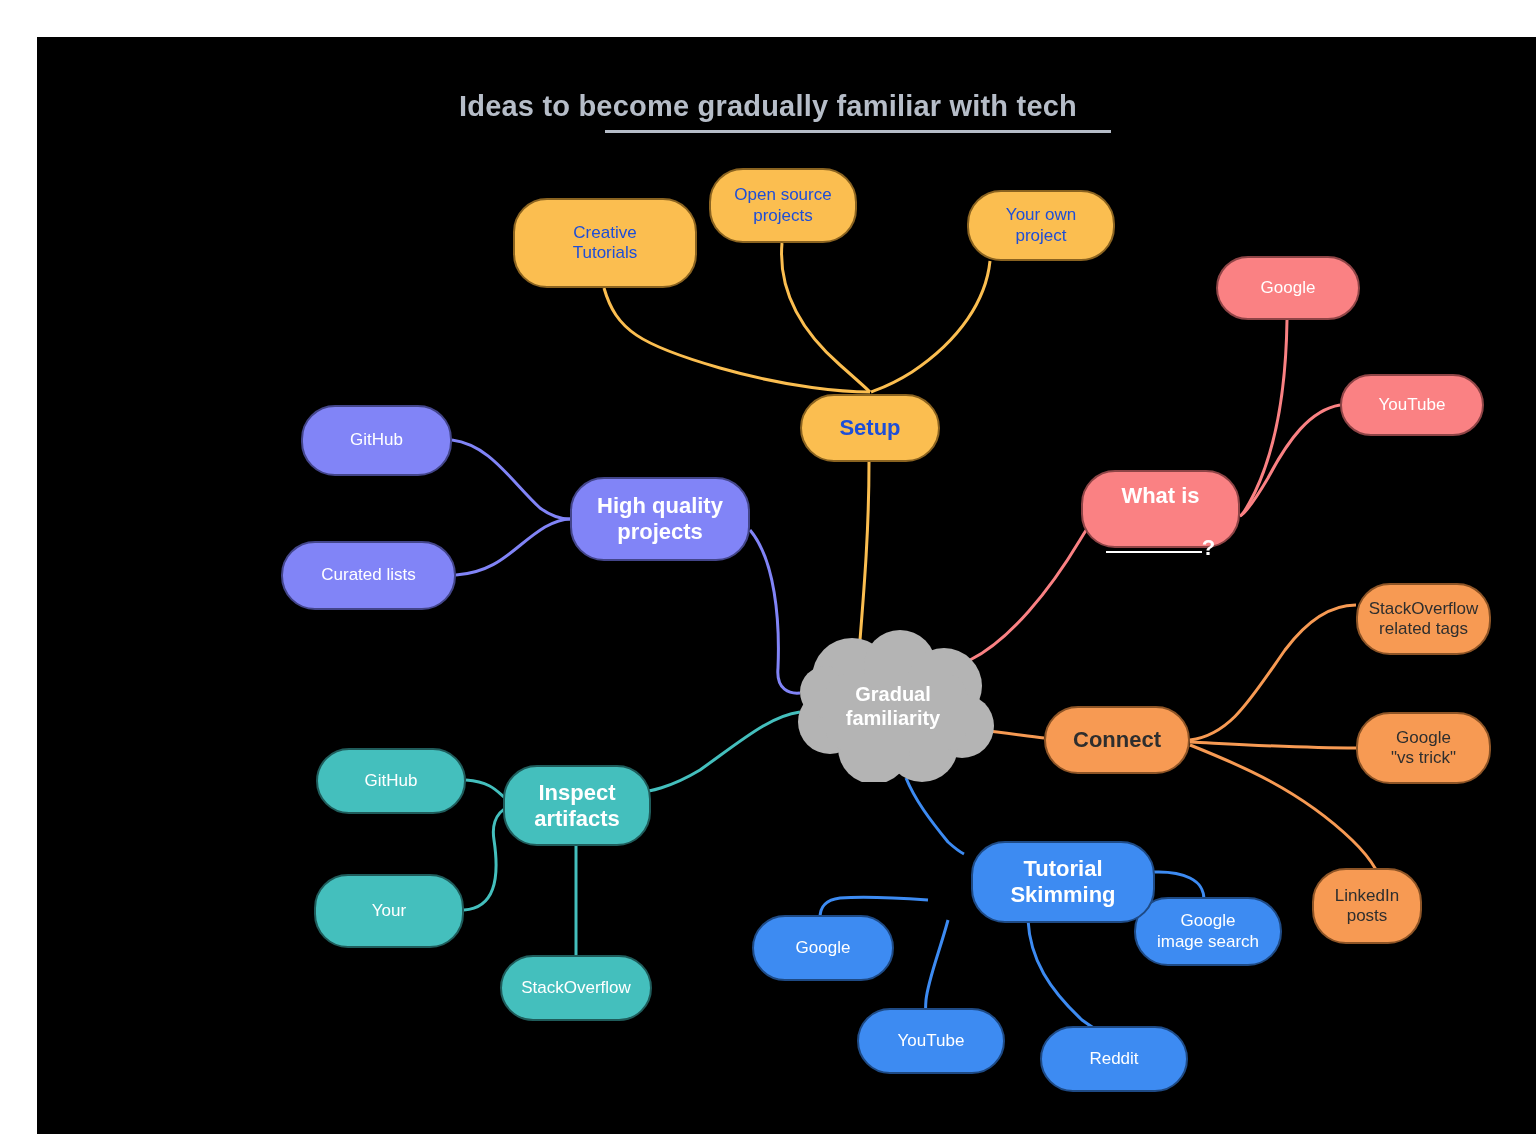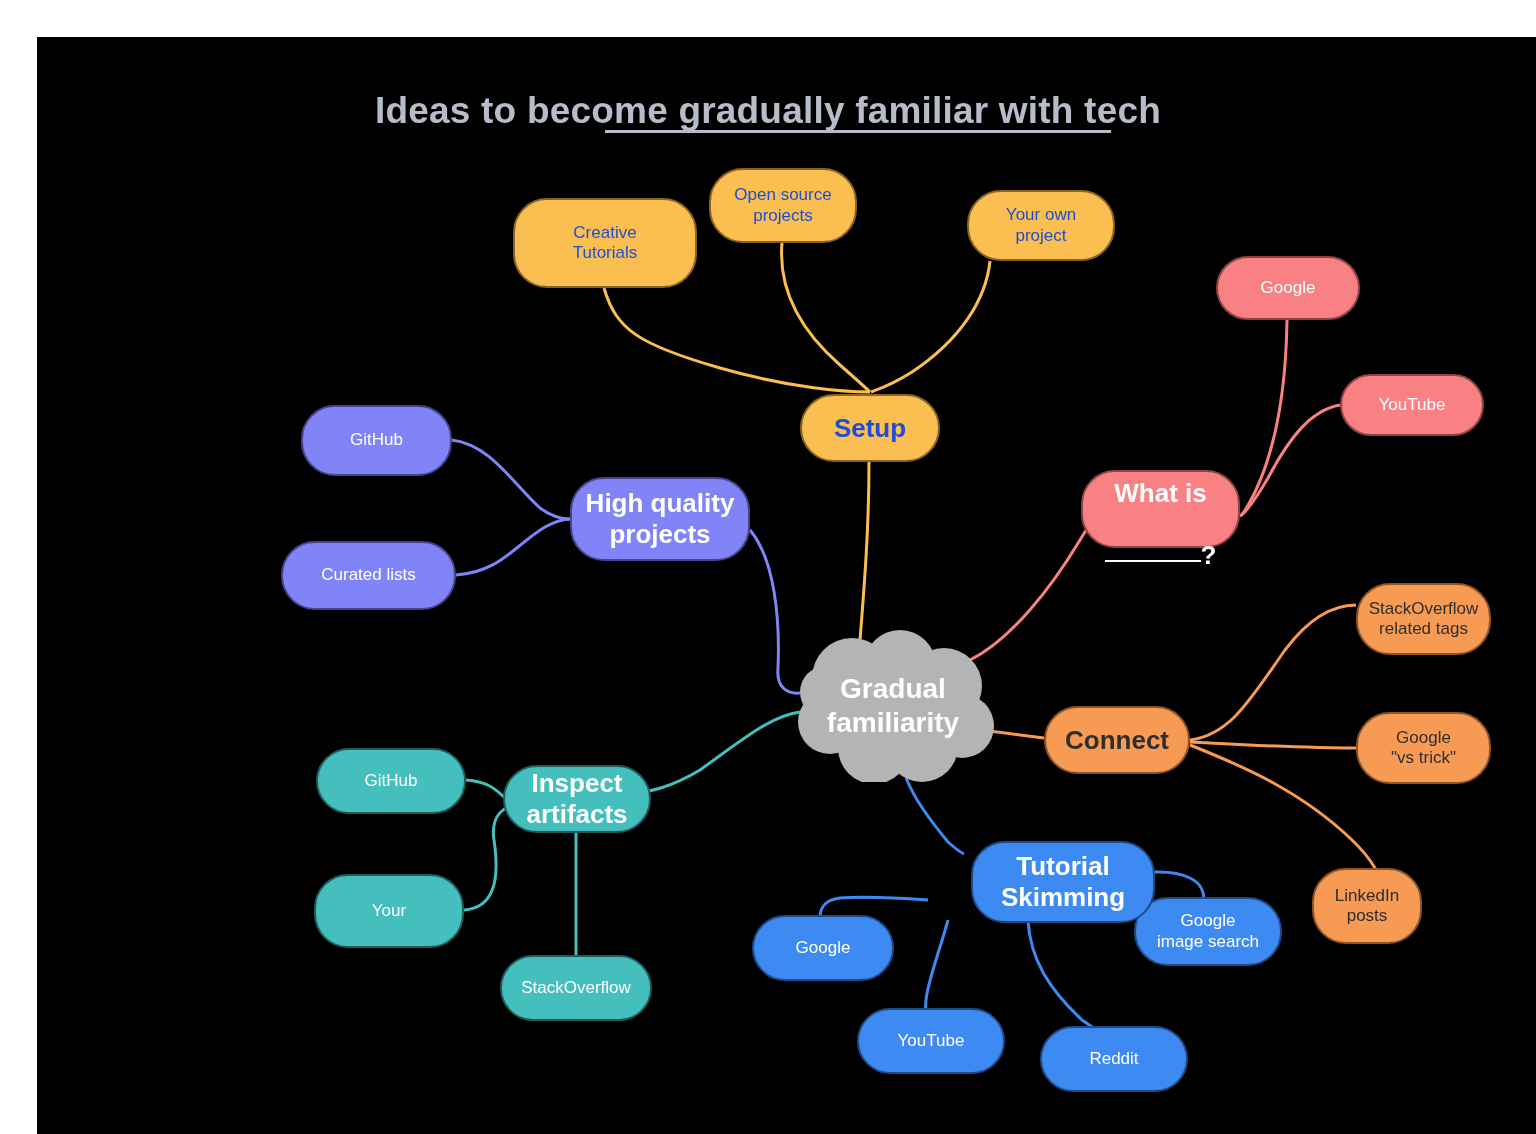--- a/index.html
+++ b/index.html
@@ -36,21 +36,21 @@
     height: 1134px;
     pointer-events: none;
   }
   .title {
     position: absolute;
     left: 0;
     top: 90px;
     width: 1536px;
     text-align: center;
     color: #b6bdc8;
-    font-size: 37px;
+    font-size: 29px;
     font-weight: bold;
     letter-spacing: 0.2px;
     white-space: nowrap;
   }
   .title-rule {
     position: absolute;
     left: 605px;
     top: 130px;
     width: 506px;
     height: 3px;
@@ -64,21 +64,21 @@
     justify-content: center;
     text-align: center;
     border-radius: 34px;
     border-style: solid;
     border-width: 2px;
     line-height: 1.18;
     white-space: pre-line;
     padding: 2px 8px;
   }
   .leaf  { font-size: 17px; font-weight: normal; }
-  .branch{ font-size: 26px; font-weight: bold; text-align: center; }
+  .branch{ font-size: 22px; font-weight: bold; text-align: center; }
 
   
   .c-amber  { background:#fbbe50; border-color:#8a6320; color:#1d4ed8; }
   .c-orange { background:#f79a53; border-color:#8d5426; color:#2e2e2e; }
   .c-pink   { background:#fa8183; border-color:#8e4446; color:#ffffff; }
   .c-purple { background:#8184f7; border-color:#43458a; color:#ffffff; }
   .c-teal   { background:#44bfbd; border-color:#1f5c5b; color:#ffffff; }
   .c-blue   { background:#3d8bf2; border-color:#1e4a85; color:#ffffff; }
 
   .cloud {
@@ -91,21 +91,21 @@
   .cloud svg { display:block; }
   .cloud-label {
     position: absolute;
     left: 0; top: 0;
     width: 222px; height: 152px;
     display: flex;
     align-items: center;
     justify-content: center;
     text-align: center;
     color: #ffffff;
-    font-size: 28px;
+    font-size: 20px;
     font-weight: bold;
     line-height: 1.2;
     white-space: pre-line;
   }
   .whatis-inner { display:block; }
   .blank-line {
     display: inline-block;
     width: 96px;
     border-bottom: 2px solid #ffffff;
     vertical-align: 2px;
@@ -196,21 +196,21 @@
 related tags</div>
     <div class="node leaf c-orange" style="left:1356px; top:712px; width:135px; height:72px;">Google
 "vs trick"</div>
     <div class="node leaf c-orange" style="left:1312px; top:868px; width:110px; height:76px;">LinkedIn
 posts</div>
     <div class="node branch c-orange" style="left:1044px; top:706px; width:146px; height:68px;">Connect</div>
 
     <div class="node leaf c-teal" style="left:316px; top:748px; width:150px; height:66px;">GitHub</div>
     <div class="node leaf c-teal" style="left:314px; top:874px; width:150px; height:74px;">Your</div>
     <div class="node leaf c-teal" style="left:500px; top:955px; width:152px; height:66px;">StackOverflow</div>
-    <div class="node branch c-teal" style="left:503px; top:765px; width:148px; height:68px;">Inspect
+    <div class="node branch c-teal" style="left:503px; top:765px; width:148px; height:81px;">Inspect
 artifacts</div>
 
     <div class="node leaf c-blue" style="left:752px; top:915px; width:142px; height:66px;">Google</div>
     <div class="node leaf c-blue" style="left:857px; top:1008px; width:148px; height:66px;">YouTube</div>
     <div class="node leaf c-blue" style="left:1040px; top:1026px; width:148px; height:66px;">Reddit</div>
     <div class="node leaf c-blue" style="left:1134px; top:897px; width:148px; height:69px;">Google
 image search</div>
     <div class="node branch c-blue" style="left:928px; top:841px; width:184px; height:82px;margin-left:43px;">Tutorial
 Skimming</div>
 

